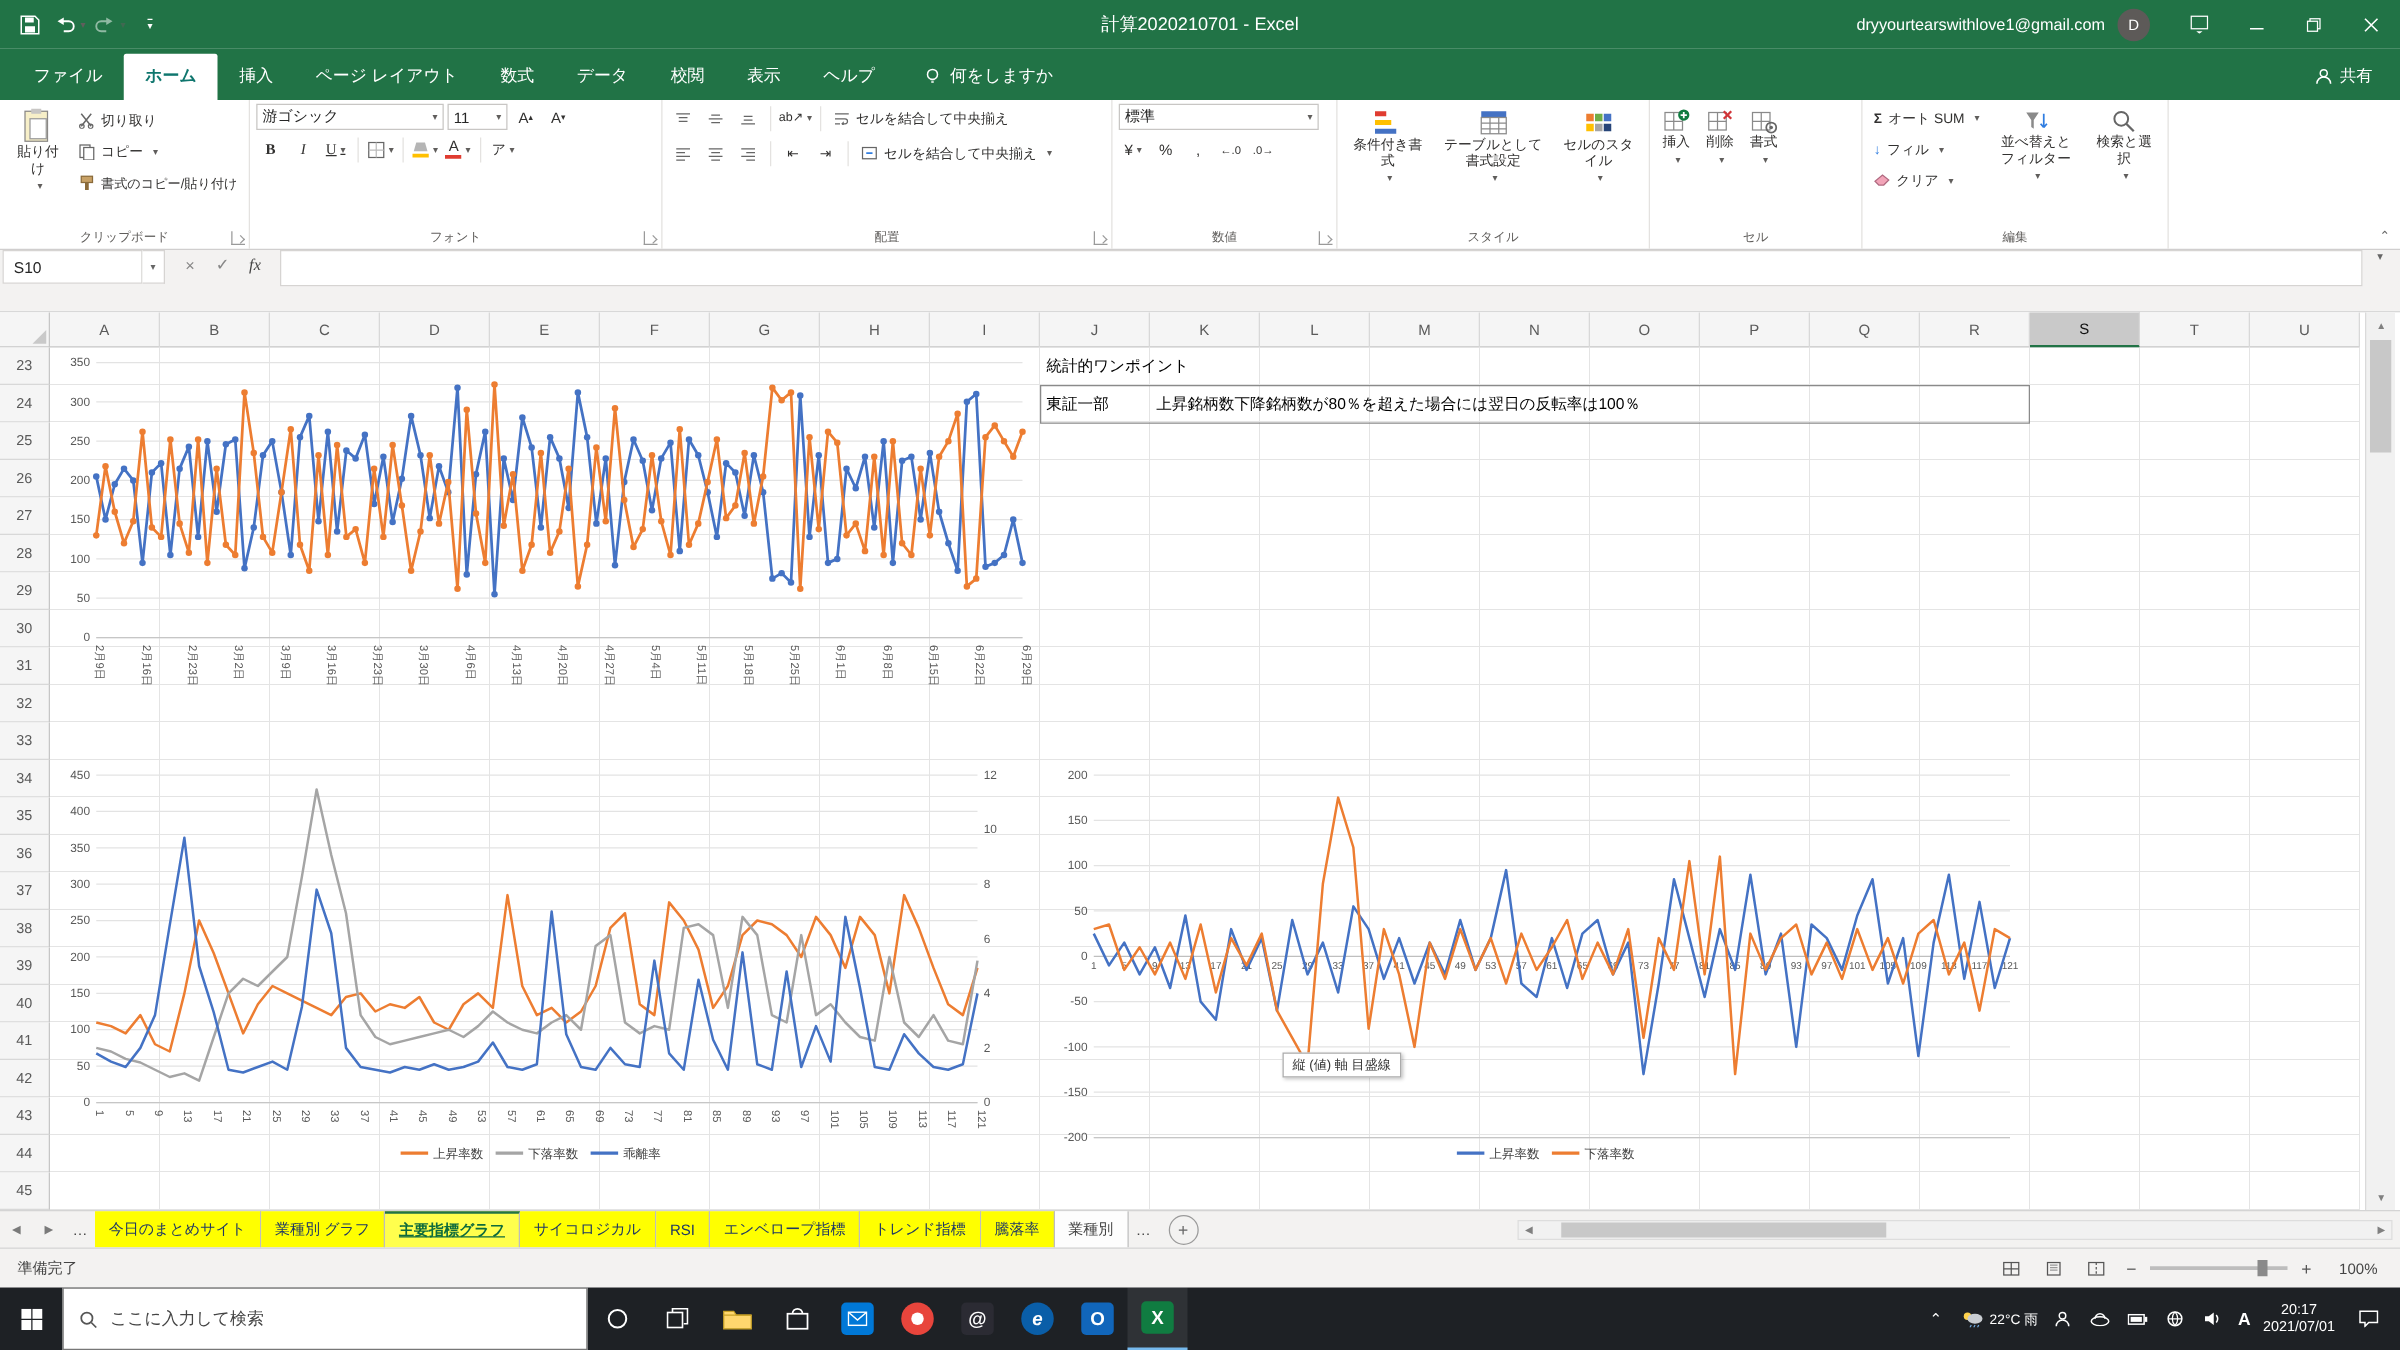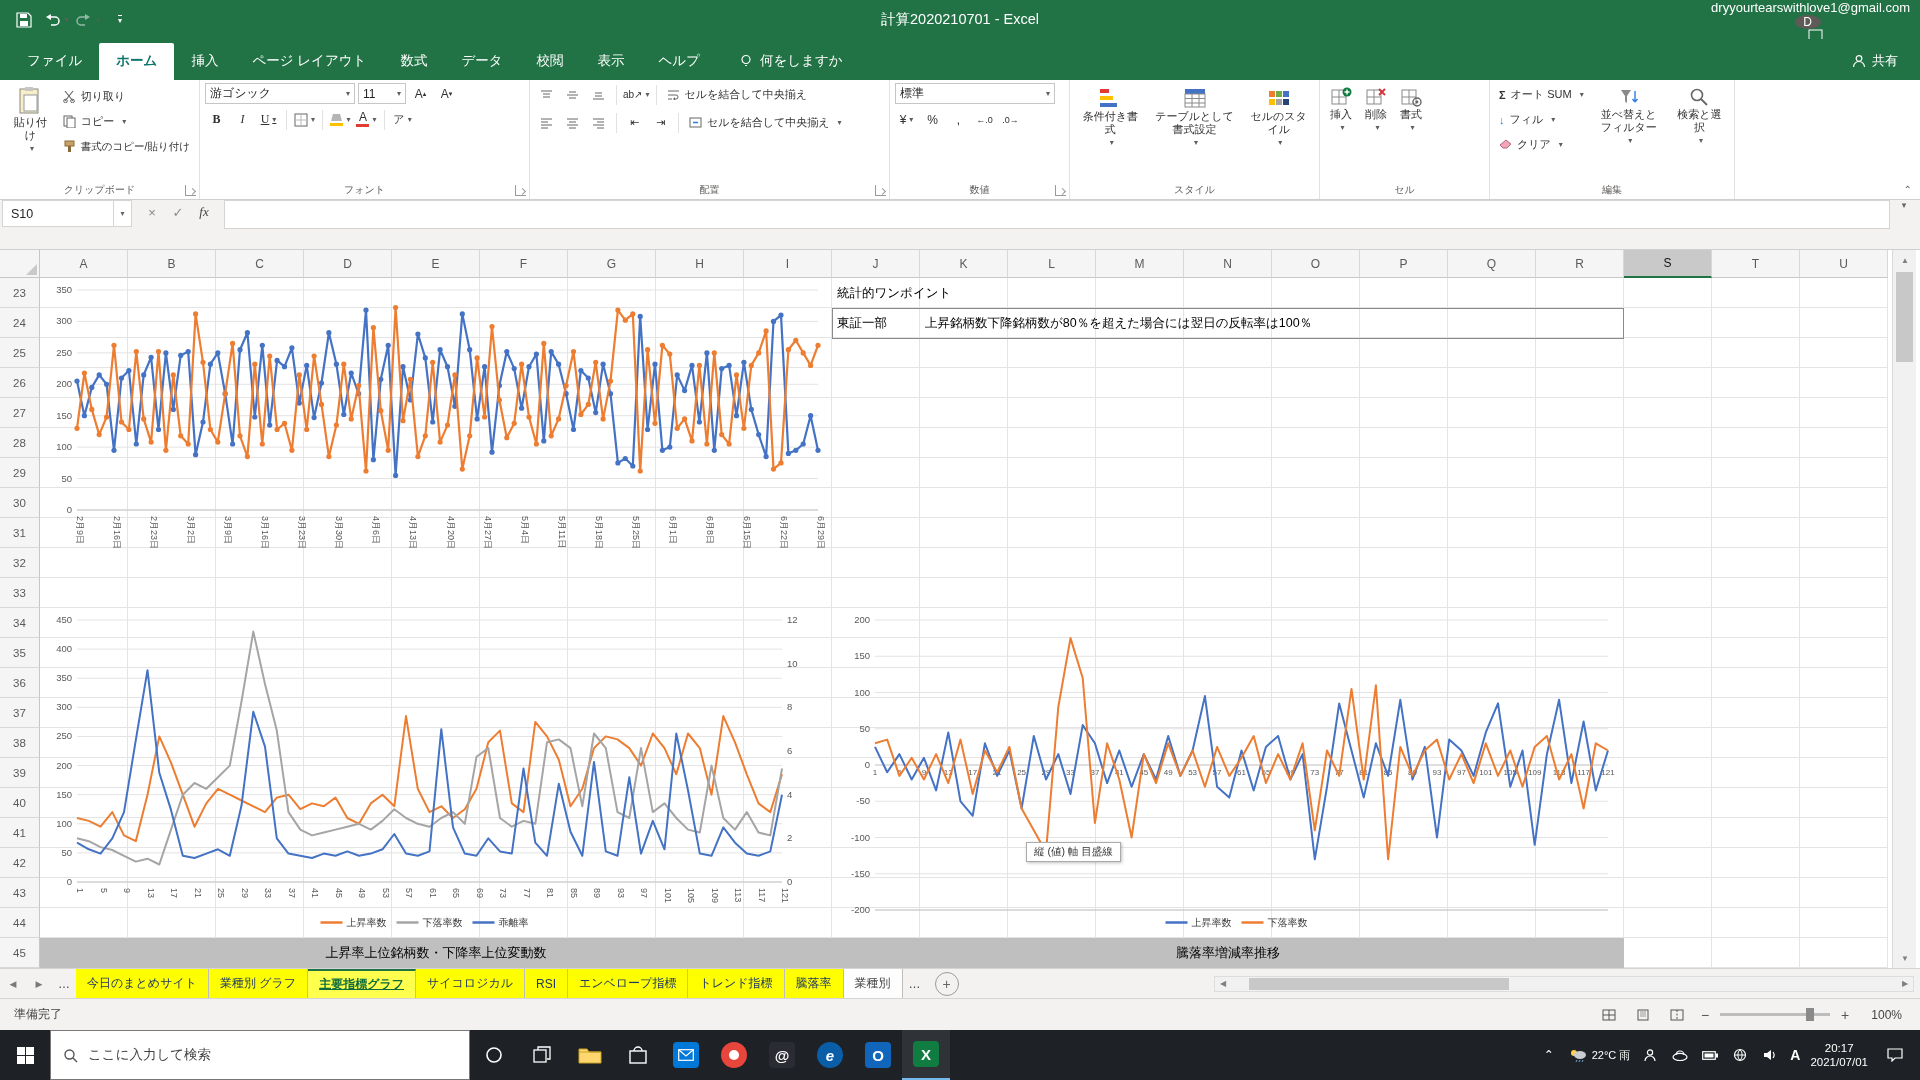--- a/index.html
+++ b/index.html
@@ -4,21 +4,21 @@
 <style>
   html,body{margin:0;padding:0;background:#000;}
   #screen{position:relative;width:1920px;height:1080px;overflow:hidden;background:#fff;
     font-family:"Liberation Sans","DejaVu Sans",sans-serif;color:#262626;font-size:12px;}
   
   .titlebar{position:absolute;left:0;top:0;width:1920px;height:39px;background:#217346;color:#fff;display:flex;align-items:center;}
   .qat{display:flex;align-items:center;gap:4px;padding-left:10px;width:200px;}
   .qbtn{width:28px;height:28px;display:flex;align-items:center;justify-content:center;color:#fff;font-size:15px;}
   .qbtn.dim{opacity:.5;}
   .tb-title{position:absolute;left:50%;transform:translateX(-50%);font-size:14.5px;white-space:nowrap;}
-  .tb-right{margin-left:auto;display:flex;align-items:center;height:100%;flex-direction:column;}
+  .tb-right{margin-left:auto;display:flex;align-items:center;height:100%;}
   .account{font-size:13px;margin-right:10px;}
   .avatar{width:26px;height:26px;border-radius:50%;background:#5d5a58;color:#fff;display:flex;align-items:center;justify-content:center;font-size:12px;margin-right:16px;}
   .winbtn{width:46px;height:39px;display:flex;align-items:center;justify-content:center;}
   
   .tabrow{position:absolute;left:0;top:39px;width:1920px;height:41px;background:#217346;display:flex;align-items:flex-end;padding-left:10px;box-sizing:border-box;}
   .rtab{padding:9px 17px 10px;font-size:13.5px;color:#fff;white-space:nowrap;}
   .rtab.active{background:#fff;color:#0f766e;font-weight:bold;border-radius:2px 2px 0 0;}
   .tellme{display:flex;align-items:center;gap:7px;color:#fff;font-size:13.5px;margin-left:22px;padding-bottom:10px;}
   .share{margin-left:auto;display:flex;align-items:center;gap:6px;color:#fff;font-size:13px;padding:0 22px 10px 0;}
   
@@ -935,24 +935,20 @@
         <polyline points="36.0,134.9 48.2,160.3 60.4,142.1 72.7,167.5 84.9,145.8 97.1,178.4 109.3,120.4 121.5,189.3 133.7,203.8 145.9,131.3 158.2,163.9 170.4,138.5 182.6,196.5 194.8,124.0 207.0,167.5 219.3,142.1 231.5,182.0 243.7,113.1 255.9,131.3 268.1,171.1 280.3,138.5 292.6,174.8 304.8,142.1 317.0,167.5 329.2,124.0 341.4,163.9 353.6,138.5 365.9,84.1 378.1,174.8 390.3,185.6 402.5,138.5 414.7,178.4 426.9,134.9 439.1,124.0 451.4,167.5 463.6,142.1 475.8,247.3 488.0,174.8 500.2,91.4 512.5,138.5 524.7,185.6 536.9,131.3 549.1,163.9 561.3,87.8 573.5,167.5 585.8,134.9 598.0,225.5 610.2,127.6 622.4,138.5 634.6,163.9 646.8,120.4 659.0,91.4 671.3,174.8 683.5,138.5 695.7,232.8 707.9,142.1 720.1,87.8 732.4,171.1 744.6,109.5 756.8,178.4 769.0,138.5" fill="none" stroke="#4472C4" stroke-width="2" stroke-linejoin="round"></polyline>
         <polyline points="36.0,131.3 48.2,127.6 60.4,163.9 72.7,145.8 84.9,167.5 97.1,142.1 109.3,171.1 121.5,127.6 133.7,182.0 145.9,138.5 158.2,160.3 170.4,134.9 182.6,196.5 194.8,218.3 207.0,240.0 219.3,95.0 231.5,26.1 243.7,66.0 255.9,211.0 268.1,131.3 280.3,167.5 292.6,225.5 304.8,142.1 317.0,171.1 329.2,131.3 341.4,163.9 353.6,138.5 365.9,174.8 378.1,134.9 390.3,163.9 402.5,145.8 414.7,124.0 426.9,171.1 439.1,142.1 451.4,167.5 463.6,131.3 475.8,218.3 488.0,138.5 500.2,163.9 512.5,76.9 524.7,167.5 536.9,73.3 549.1,247.3 561.3,134.9 573.5,163.9 585.8,138.5 598.0,127.6 610.2,167.5 622.4,142.1 634.6,171.1 646.8,131.3 659.0,163.9 671.3,138.5 683.5,174.8 695.7,134.9 707.9,124.0 720.1,167.5 732.4,142.1 744.6,196.5 756.8,131.3 769.0,138.5" fill="none" stroke="#ED7D31" stroke-width="2" stroke-linejoin="round"></polyline>
         <line x1="326.5" y1="310.5" x2="348.5" y2="310.5" stroke="#4472C4" stroke-width="2.5"></line>
         <text x="352.5" y="314" font-size="10" fill="#404040">上昇率数</text>
         <line x1="402.5" y1="310.5" x2="424.5" y2="310.5" stroke="#ED7D31" stroke-width="2.5"></line>
         <text x="428.5" y="314" font-size="10" fill="#404040">下落率数</text>
       </svg>
 
     <div class="cht-tip">縦 (値) 軸 目盛線</div>
 
-    <div class="chartbar" style="left:40px;top:688px;width:1584px;height:30px;">
-      <span style="width:792px;text-align:center;" class="bartitle">上昇率上位銘柄数・下降率上位変動数</span>
-      <span style="width:792px;text-align:center;" class="bartitle">騰落率増減率推移</span>
-    </div>
 
     <div class="vscroll">
       <div class="sarrow" style="top:0;">▲</div>
       <div class="vthumb"></div>
       <div class="sarrow" style="bottom:0;">▼</div>
     </div>
   </div>
 
   <div class="sheetbar">
     <div class="snav">◀</div>

